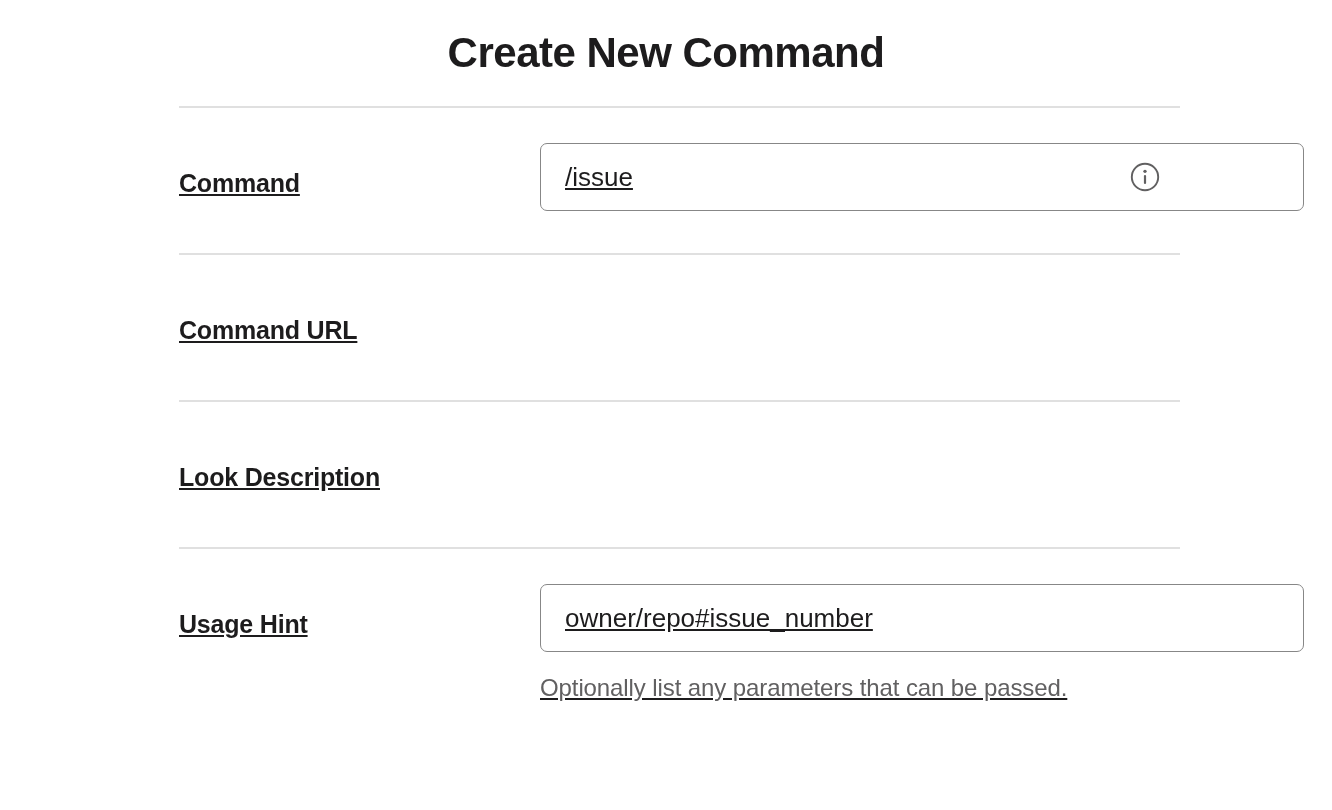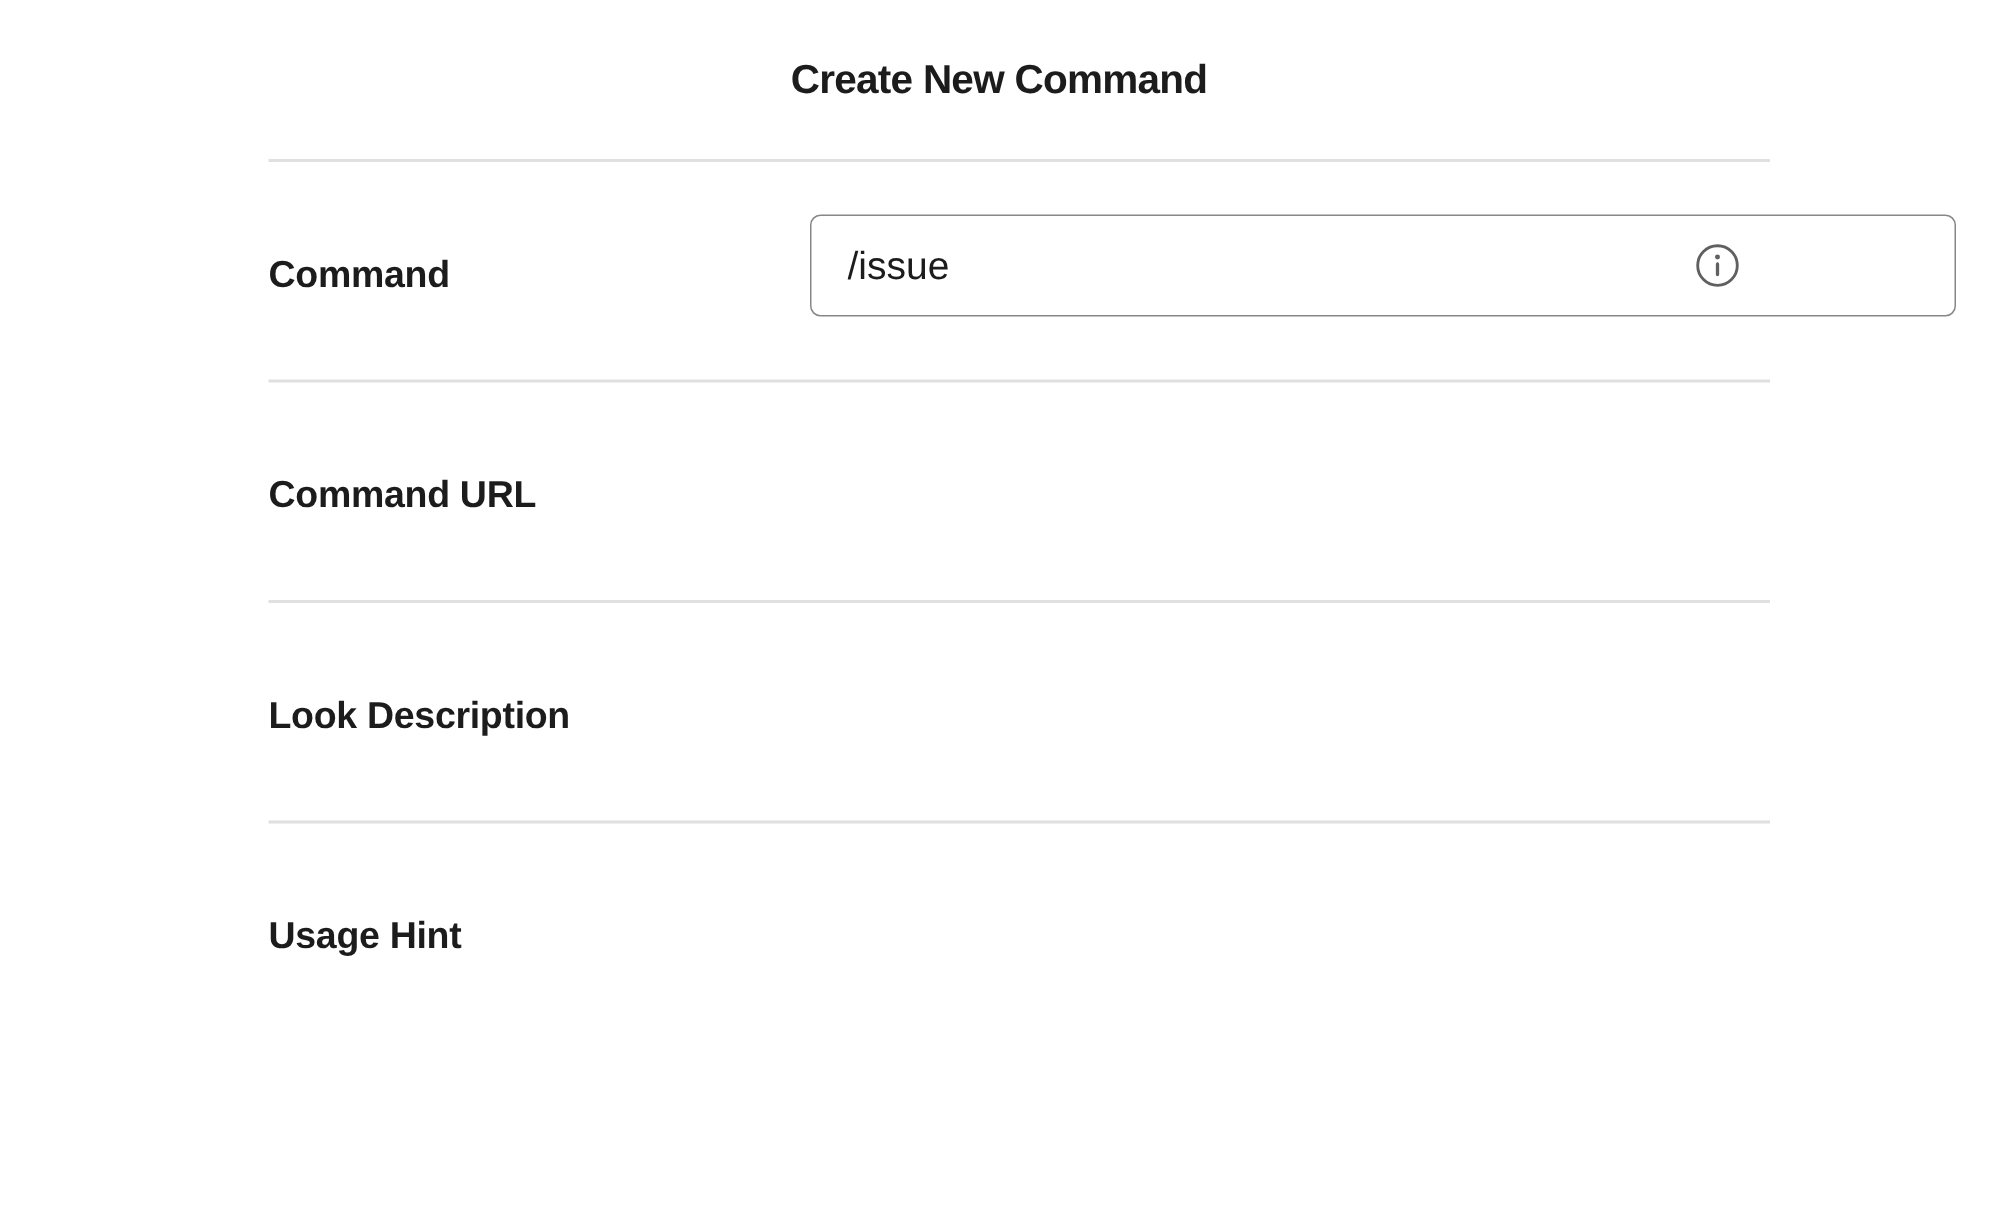--- a/index.html
+++ b/index.html
@@ -22,21 +22,21 @@
   .modal-header {
     position: relative;
     height: 106px;
     width: 100%;
     background: #ffffff;
     display: flex;
     align-items: center;
     justify-content: center;
   }
   .modal-title {
-    font-size: 27px;
+    font-size: 42px;
     font-weight: 700;
     letter-spacing: -0.5px;
     color: #1d1c1d;
     line-height: 1;
     margin: 0;
     text-align: left;
   }
   .header-shadow {
     position: absolute;
     left: 0;
@@ -50,20 +50,21 @@
       rgba(0,0,0,0.0) 10px);
     pointer-events: none;
   }
 
   
   .modal-body {
     position: relative;
     width: 100%;
     background: #ffffff;
     padding-top: 0;
+    text-decoration: underline;
   }
 
   .form-rows {
     position: relative;
     width: 1002px;
     margin: 0 auto 0 179px;
   }
 
   .divider {
     height: 2px;
@@ -177,16 +178,22 @@
     <div class="divider"></div>
 
     <div class="form-row">
       <div class="row-label">Look Description</div>
     </div>
 
     <div class="divider"></div>
 
     <div class="form-row">
       <div class="row-label">Usage Hint</div>
+      <div class="row-field">
+        <div class="input-wrap">
+          <input class="text-input" type="text" value="owner/repo#issue_number" style="">
+        </div>
+        <div class="field-hint">Optionally list any parameters that can be passed.</div>
+      </div>
     </div>
 
   </div>
 </div>
 
 </body></html>

